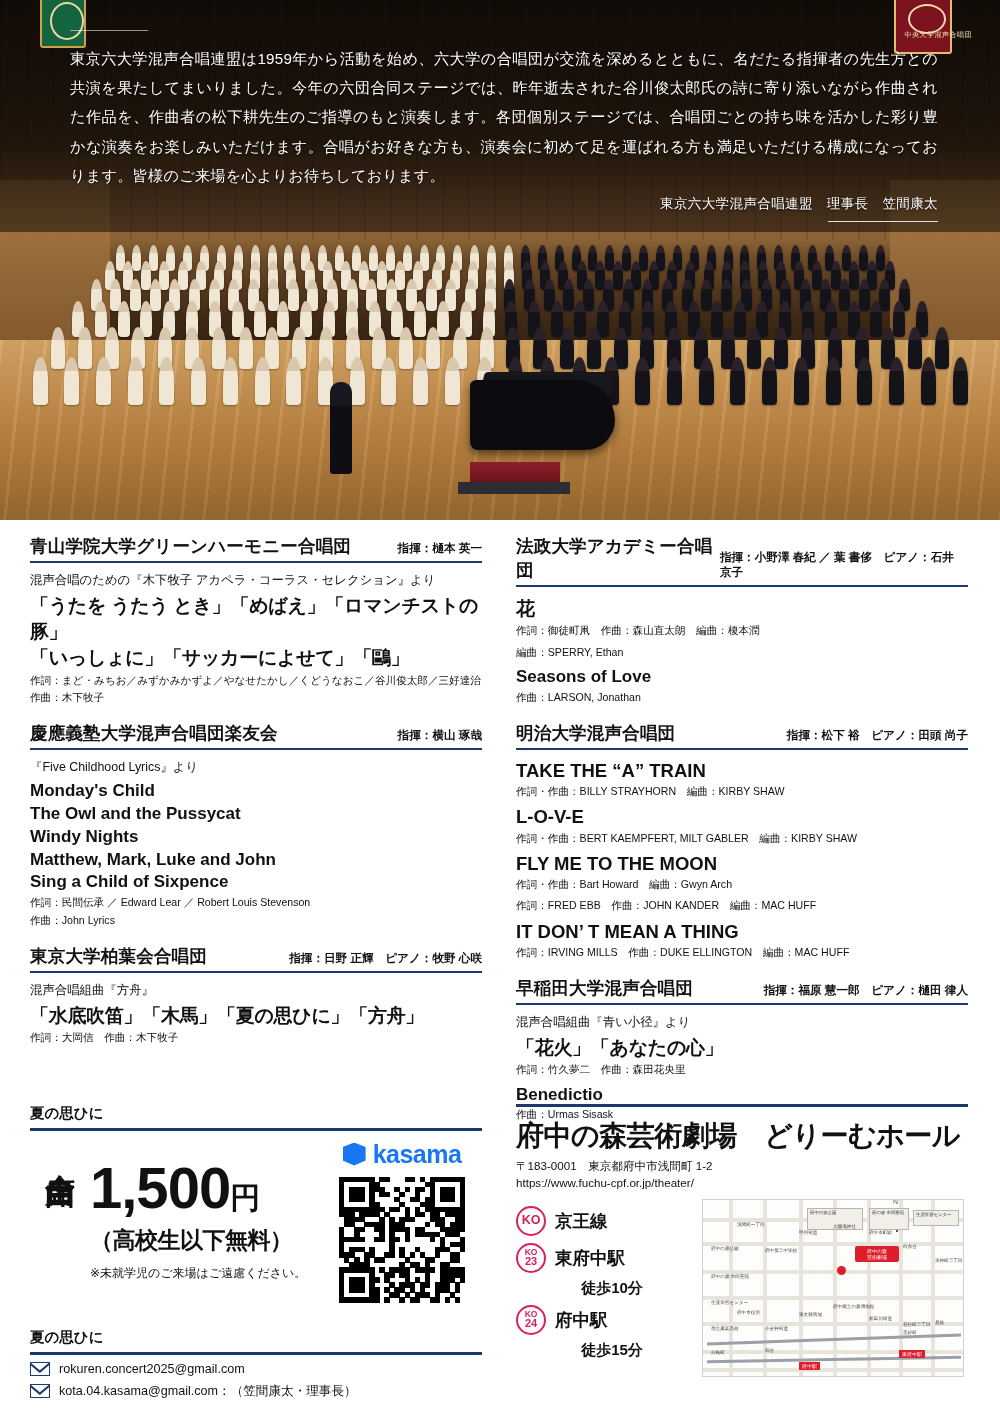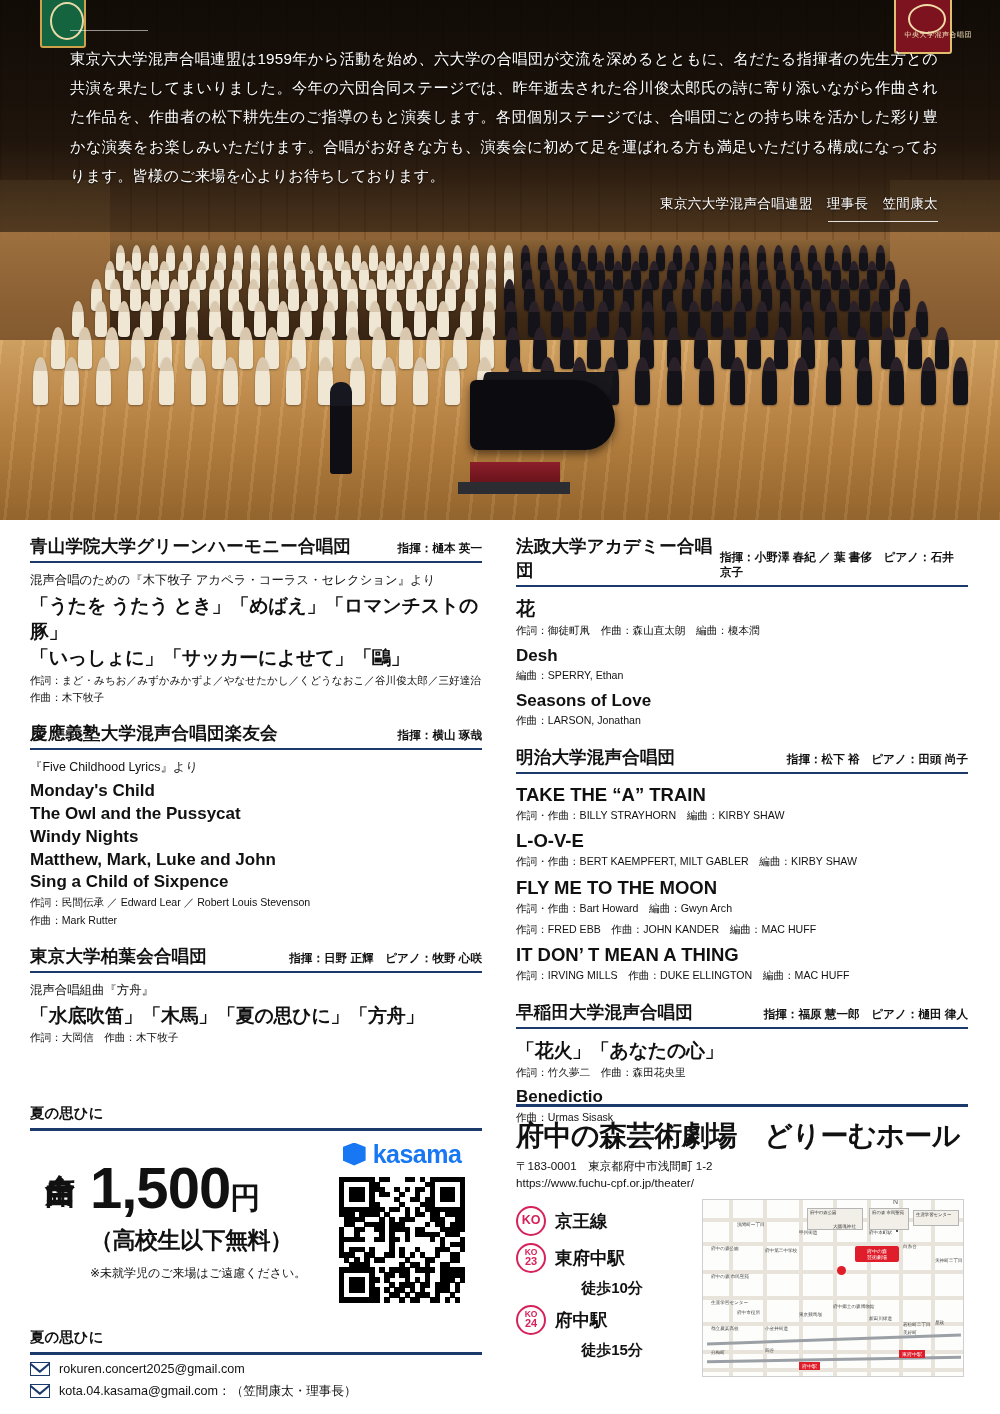--- a/index.html
+++ b/index.html
@@ -473,41 +473,40 @@
           <div class="choir-name">慶應義塾大学混声合唱団楽友会</div>
           <div class="choir-staff">指揮：横山 琢哉</div>
         </div>
         <div class="suite">『Five Childhood Lyrics』より</div>
         <div class="song-en">Monday's Child</div>
         <div class="song-en">The Owl and the Pussycat</div>
         <div class="song-en">Windy Nights</div>
         <div class="song-en">Matthew, Mark, Luke and John</div>
         <div class="song-en">Sing a Child of Sixpence</div>
         <div class="credit credit-tight">作詞：民間伝承 ／ Edward Lear ／ Robert Louis Stevenson</div>
-        <div class="credit credit-tight">作曲：Mark Rutter</div>
+        <div class="credit credit-tight">作曲：John Lyrics</div>
       </div>
       <div class="block">
         <div class="block-head">
           <div class="choir-name">東京大学柏葉会合唱団</div>
           <div class="choir-staff">指揮：日野 正輝　ピアノ：牧野 心咲</div>
         </div>
         <div class="suite">混声合唱組曲『方舟』</div>
         <div class="song-jp">「水底吹笛」「木馬」「夏の思ひに」「方舟」</div>
         <div class="credit credit-tight">作詞：大岡信　作曲：木下牧子</div>
       </div>
     </div>
   <div class="col col-right" id="col-right">
       <div class="block">
         <div class="block-head">
           <div class="choir-name">法政大学アカデミー合唱団</div>
           <div class="choir-staff">指揮：小野澤 春紀 ／ 葉 書侈　ピアノ：石井 京子</div>
         </div>
         <div class="song-jp">花</div>
         <div class="credit">作詞：御徒町凧　作曲：森山直太朗　編曲：榎本潤</div>
-        <div class="song-en">Desh</div>
         <div class="credit">編曲：SPERRY, Ethan</div>
         <div class="song-en">Seasons of Love</div>
         <div class="credit">作曲：LARSON, Jonathan</div>
       </div>
       <div class="block">
         <div class="block-head">
           <div class="choir-name">明治大学混声合唱団</div>
           <div class="choir-staff">指揮：松下 裕　ピアノ：田頭 尚子</div>
         </div>
         <div class="song-en-lg">TAKE THE “A” TRAIN</div>
@@ -518,20 +517,21 @@
         <div class="credit">作詞・作曲：Bart Howard　編曲：Gwyn Arch</div>
         <div class="credit">作詞：FRED EBB　作曲：JOHN KANDER　編曲：MAC HUFF</div>
         <div class="song-en-lg">IT DON’ T MEAN A THING</div>
         <div class="credit">作詞：IRVING MILLS　作曲：DUKE ELLINGTON　編曲：MAC HUFF</div>
       </div>
       <div class="block">
         <div class="block-head">
           <div class="choir-name">早稲田大学混声合唱団</div>
           <div class="choir-staff">指揮：福原 慧一郎　ピアノ：樋田 律人</div>
         </div>
+        <div class="suite">混声合唱組曲『青い小径』より</div>
         <div class="song-jp">「花火」「あなたの心」</div>
         <div class="credit">作詞：竹久夢二　作曲：森田花央里</div>
         <div class="song-en">Benedictio</div>
         <div class="credit">作曲：Urmas Sisask</div>
       </div>
     </div>
 </div>
 
 <div class="ticket">
   <div class="section-title">夏の思ひに</div>

